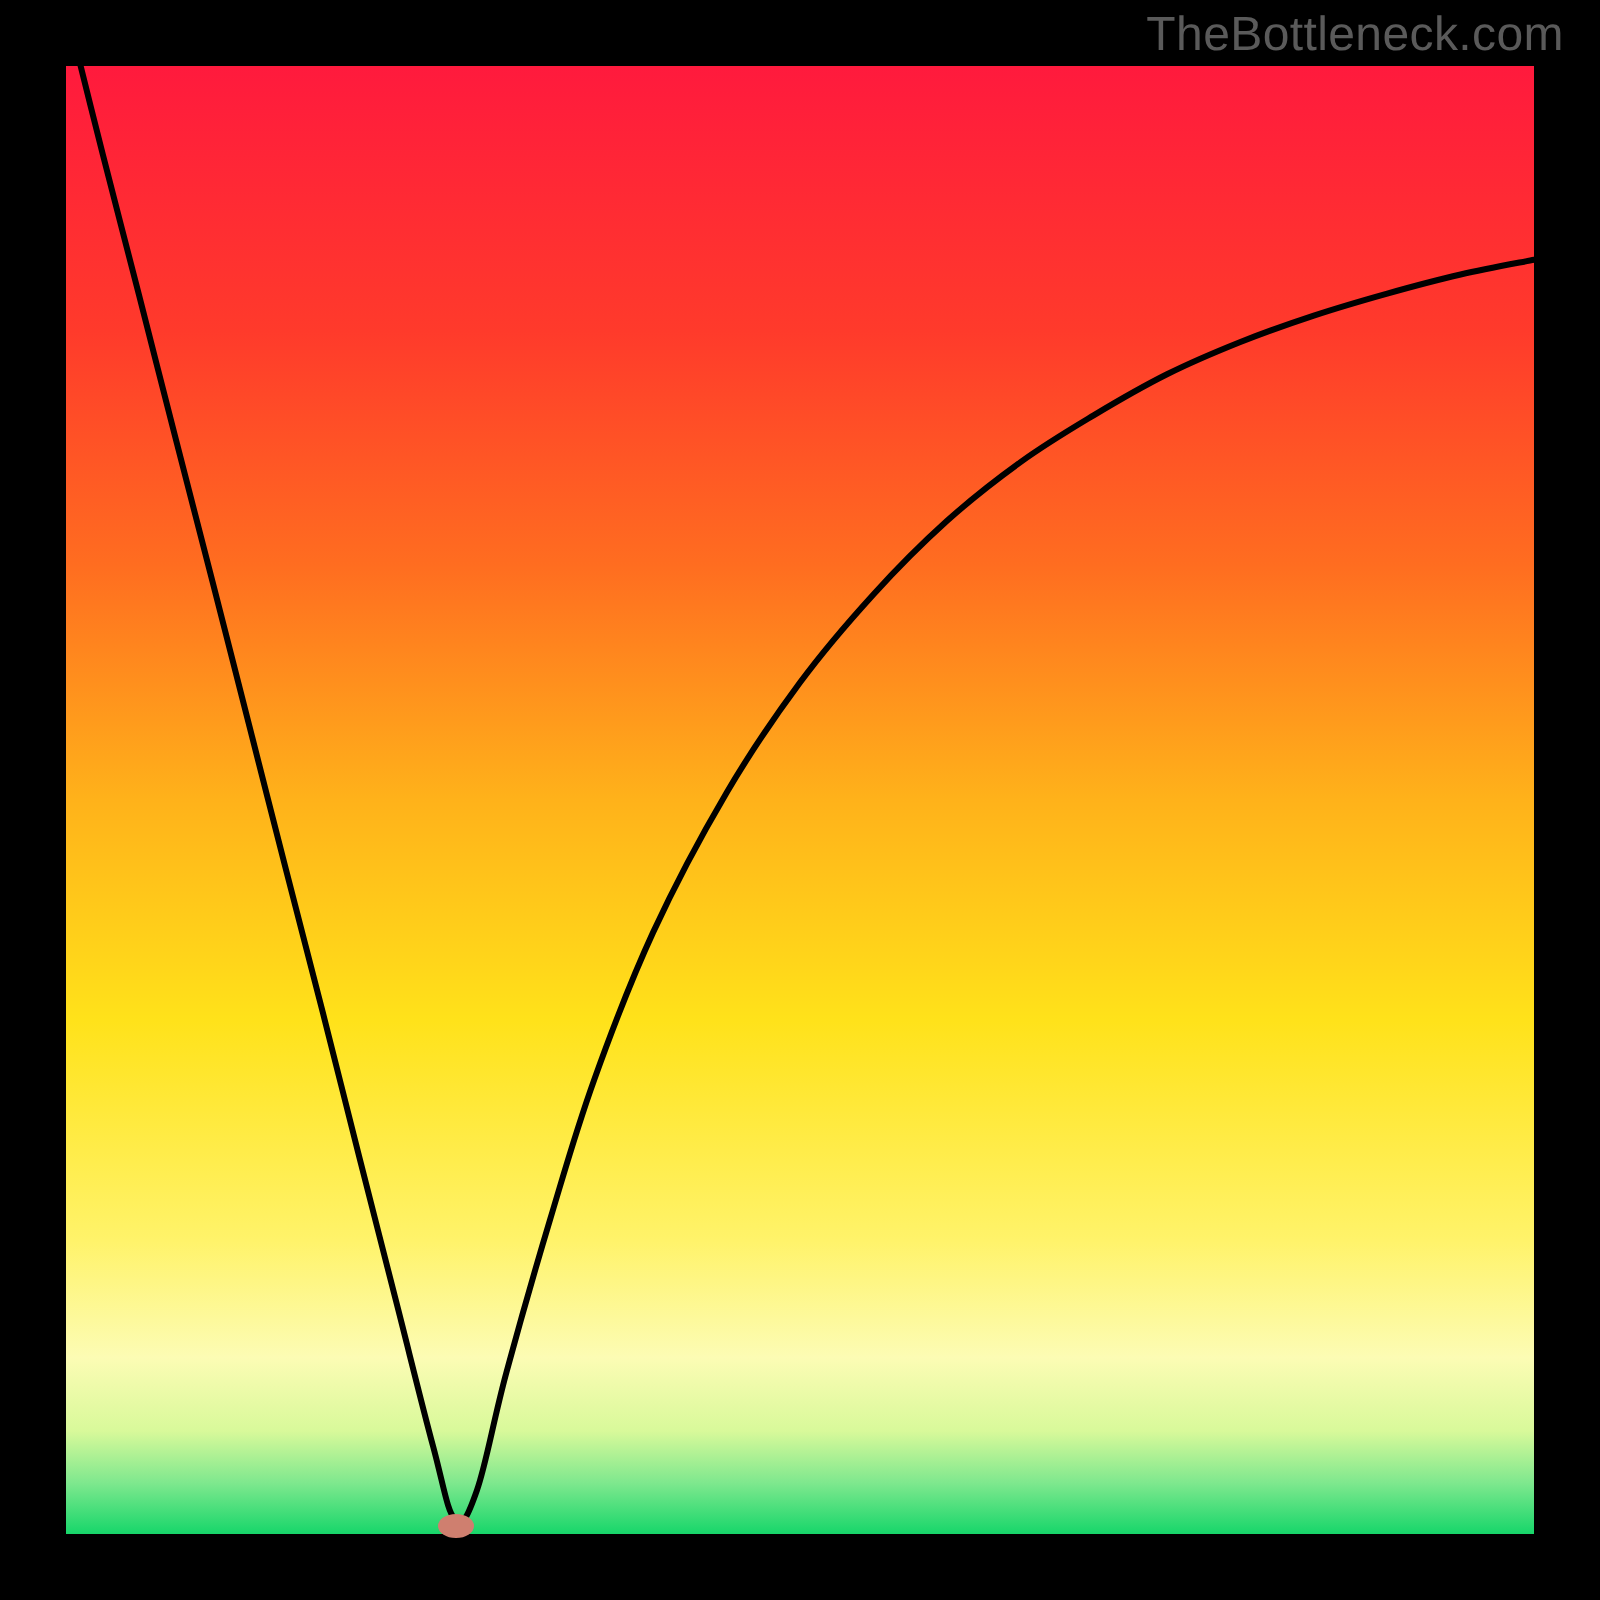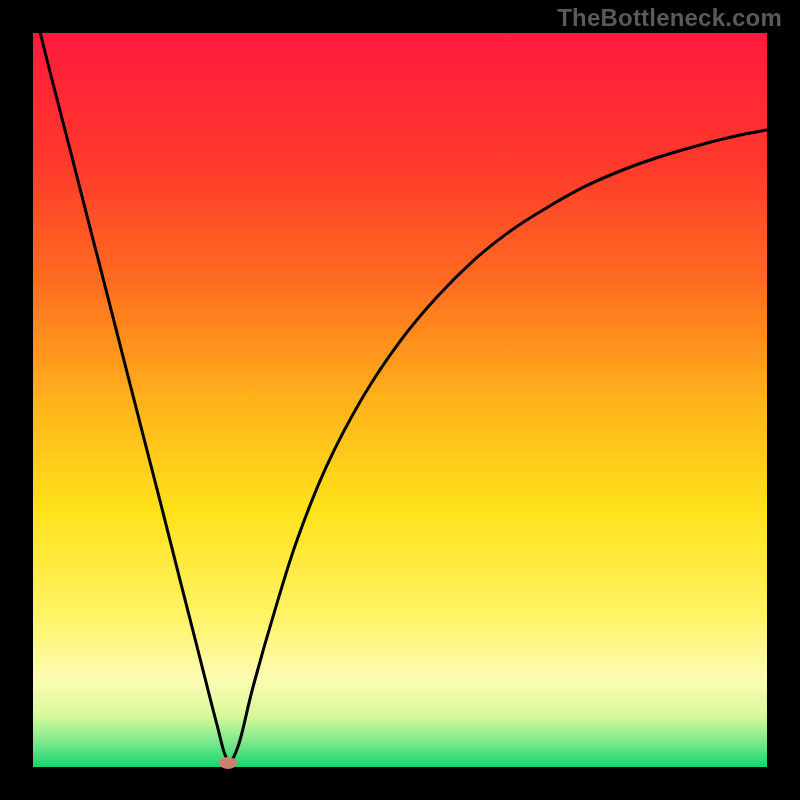--- a/index.html
+++ b/index.html
@@ -24,21 +24,21 @@
     width: 734px;
     height: 734px;
     
   }
   .watermark {
     position: absolute;
     top: 4px;
     right: 18px;
     color: #5a5a5a;
     font-size: 24px;
-    font-weight: 700;
+    font-weight: 400;
     letter-spacing: 0.2px;
     user-select: none;
   }
   .curve-svg {
     position: absolute;
     left: 33px;
     top: 33px;
     width: 734px;
     height: 734px;
     overflow: visible;

